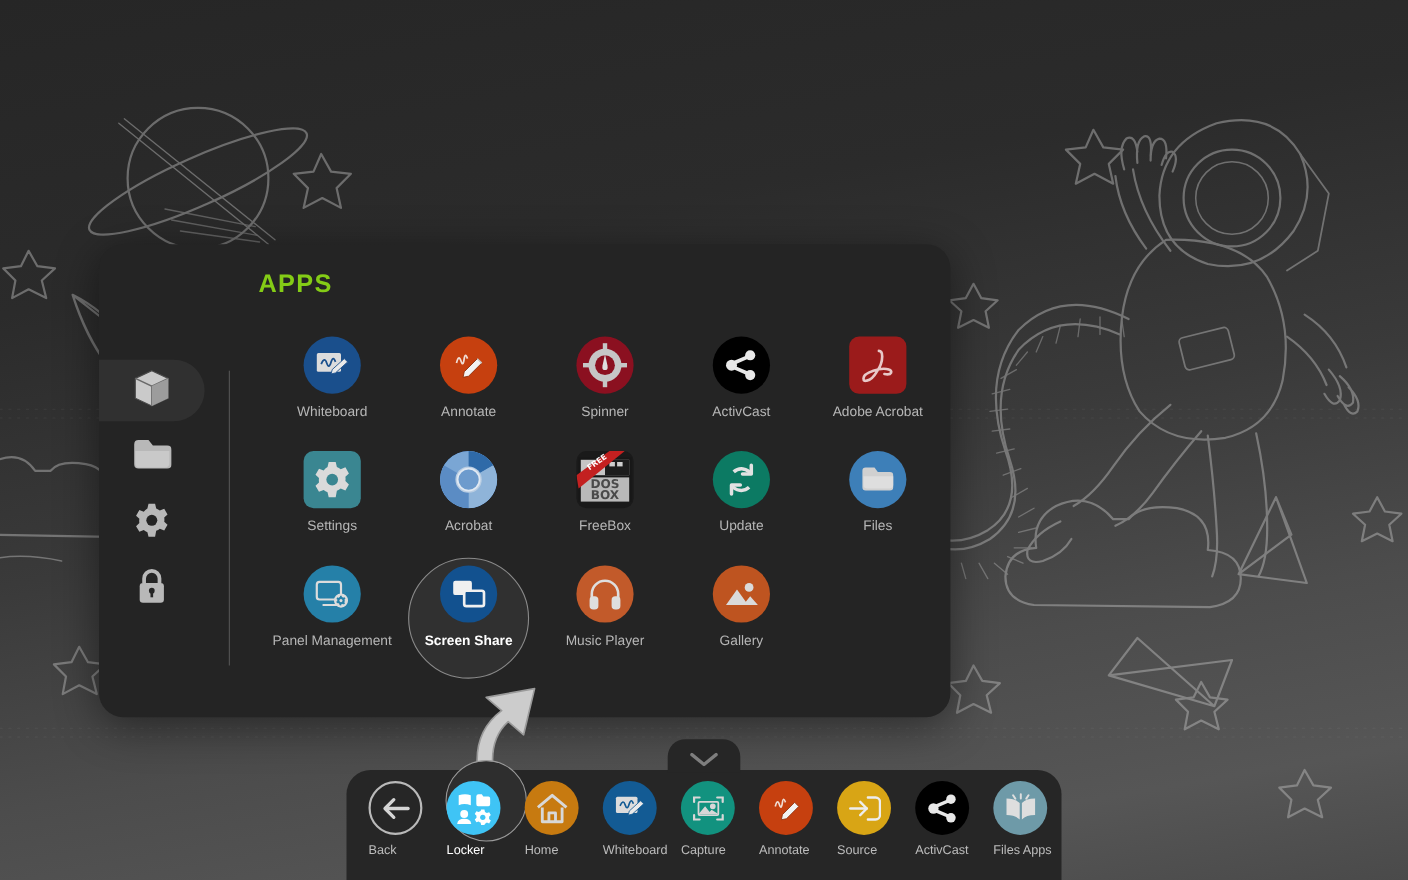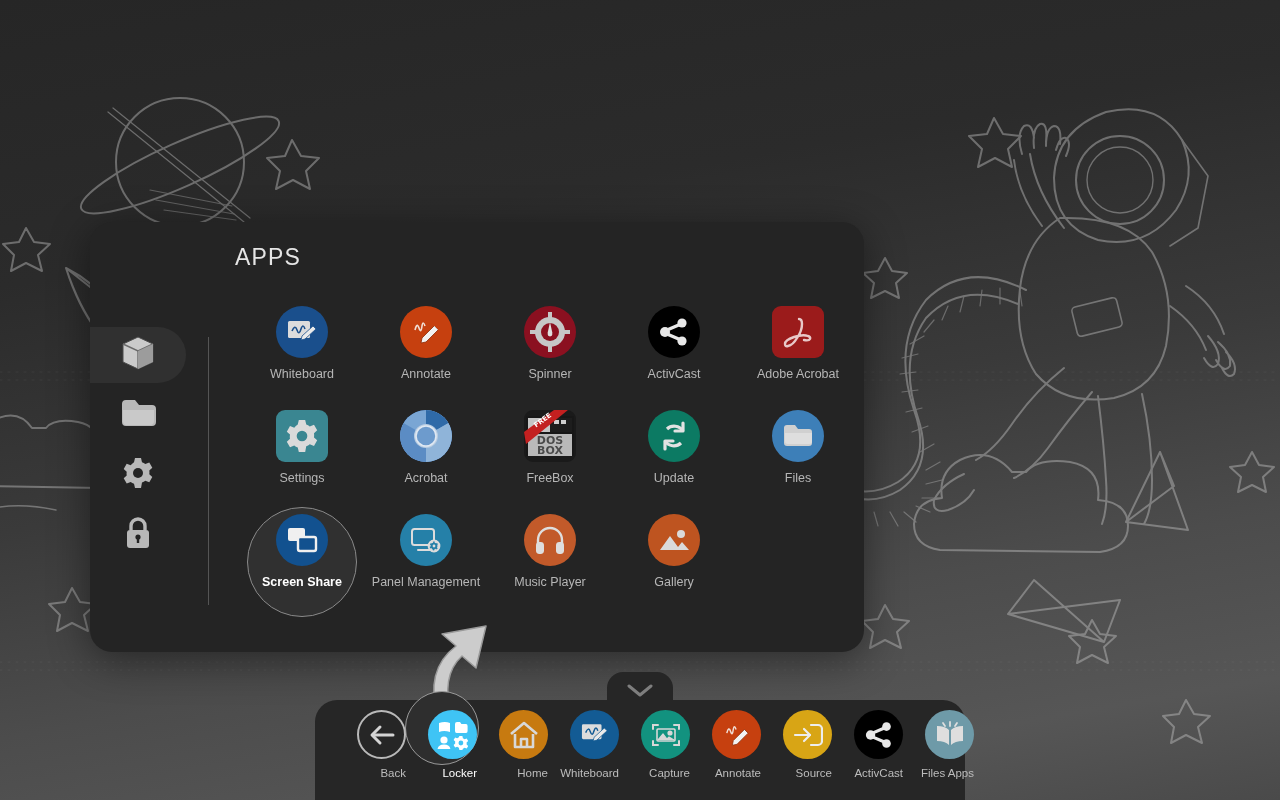--- a/index.html
+++ b/index.html
@@ -27,23 +27,23 @@
     left: 90px; top: 222px;
     width: 774px; height: 430px;
     background: #242424;
     border-radius: 22px;
     box-shadow: 0 8px 40px rgba(0,0,0,0.45);
   }
   #panel-title {
     position: absolute;
     left: 145px; top: 22px;
     font-size: 23px;
-    color: #e5e5e5;
+    color: #84cc16;
     letter-spacing: 1.2px;
-    font-weight: 400;
+    font-weight: 700;
   }
   
   #panel-sidebar {
     position: absolute;
     left: 0px; top: 105px;
     width: 96px;
   }
   .side-item {
     position: relative;
     width: 96px; height: 56px;
@@ -132,21 +132,21 @@
   }
   #dock-items {
     position: absolute;
     left: 20px; top: 10px;
     display: flex;
   }
   .dock-cell {
     position: relative;
     width: 71px;
     display: flex; flex-direction: column;
-    align-items: flex-end;
+    align-items: flex-start;
     cursor: pointer;
   }
   .dock-cell .ring {
     position: absolute;
     left: 50%; top: 18px;
     transform: translate(-50%, -50%);
     width: 74px; height: 74px;
     border-radius: 50%;
     background: #2e2e2e;
     border: 1px solid #9a9a9a;
@@ -446,43 +446,43 @@
 
         <div class="app-icon" style="background:#3D7FB8">
           <svg width="32" height="26" viewBox="0 0 32 26" fill="#d0d0d0">
             <path d="M2 5 q0 -3 3 -3 h8 l3 4 h11 q3 0 3 3 v11 q0 3 -3 3 H5 q-3 0 -3 -3 Z"></path>
             <path d="M3 10 h27 v8 q0 3 -3 3 H6 q-3 0 -3 -3 Z" fill="#dedede"></path>
           </svg>
         </div>
         <div class="app-label">Files</div>
       </div>
 
-      <div class="app-cell selected">
-        <div class="ring"></div>
-        <div class="app-icon" style="background:#12518F">
-          <svg width="32" height="28" viewBox="0 0 32 28">
-            <rect x="2" y="2" width="17" height="13" rx="2" fill="#f0f0f0"></rect>
-            <rect x="12" y="11" width="18" height="14" rx="2" fill="#12518F" stroke="#f0f0f0" stroke-width="2.4"></rect>
-          </svg>
-        </div>
-        <div class="app-label">Screen Share</div>
-      </div>
-
       <div class="app-cell">
 
         <div class="app-icon" style="background:#2580A8">
           <svg width="32" height="28" viewBox="0 0 32 28" fill="none" stroke="#dcdcdc" stroke-width="2">
             <rect x="2" y="3" width="22" height="16" rx="2.5"></rect>
             <path d="M8 24 h12" stroke-linecap="round"></path>
             <circle cx="24" cy="20" r="5.4" fill="#2580A8"></circle>
             <circle cx="24" cy="20" r="4.6" fill="none" stroke="#dcdcdc" stroke-width="2.4" stroke-dasharray="2.4 2"></circle>
             <circle cx="24" cy="20" r="1.4" fill="#dcdcdc" stroke="none"></circle>
           </svg>
         </div>
         <div class="app-label">Panel Management</div>
+      </div>
+
+      <div class="app-cell selected">
+        <div class="ring"></div>
+        <div class="app-icon" style="background:#12518F">
+          <svg width="32" height="28" viewBox="0 0 32 28">
+            <rect x="2" y="2" width="17" height="13" rx="2" fill="#f0f0f0"></rect>
+            <rect x="12" y="11" width="18" height="14" rx="2" fill="#12518F" stroke="#f0f0f0" stroke-width="2.4"></rect>
+          </svg>
+        </div>
+        <div class="app-label">Screen Share</div>
       </div>
 
       <div class="app-cell">
 
         <div class="app-icon" style="background:#C25A2A">
           <svg width="32" height="30" viewBox="0 0 32 30" fill="none" stroke="#dedede" stroke-width="2.4">
             <path d="M4 22 v-7 a12 12 0 0 1 24 0 v7"></path>
             <rect x="2" y="17" width="8" height="12" rx="3.4" fill="#dedede" stroke="none"></rect>
             <rect x="22" y="17" width="8" height="12" rx="3.4" fill="#dedede" stroke="none"></rect>
           </svg>

